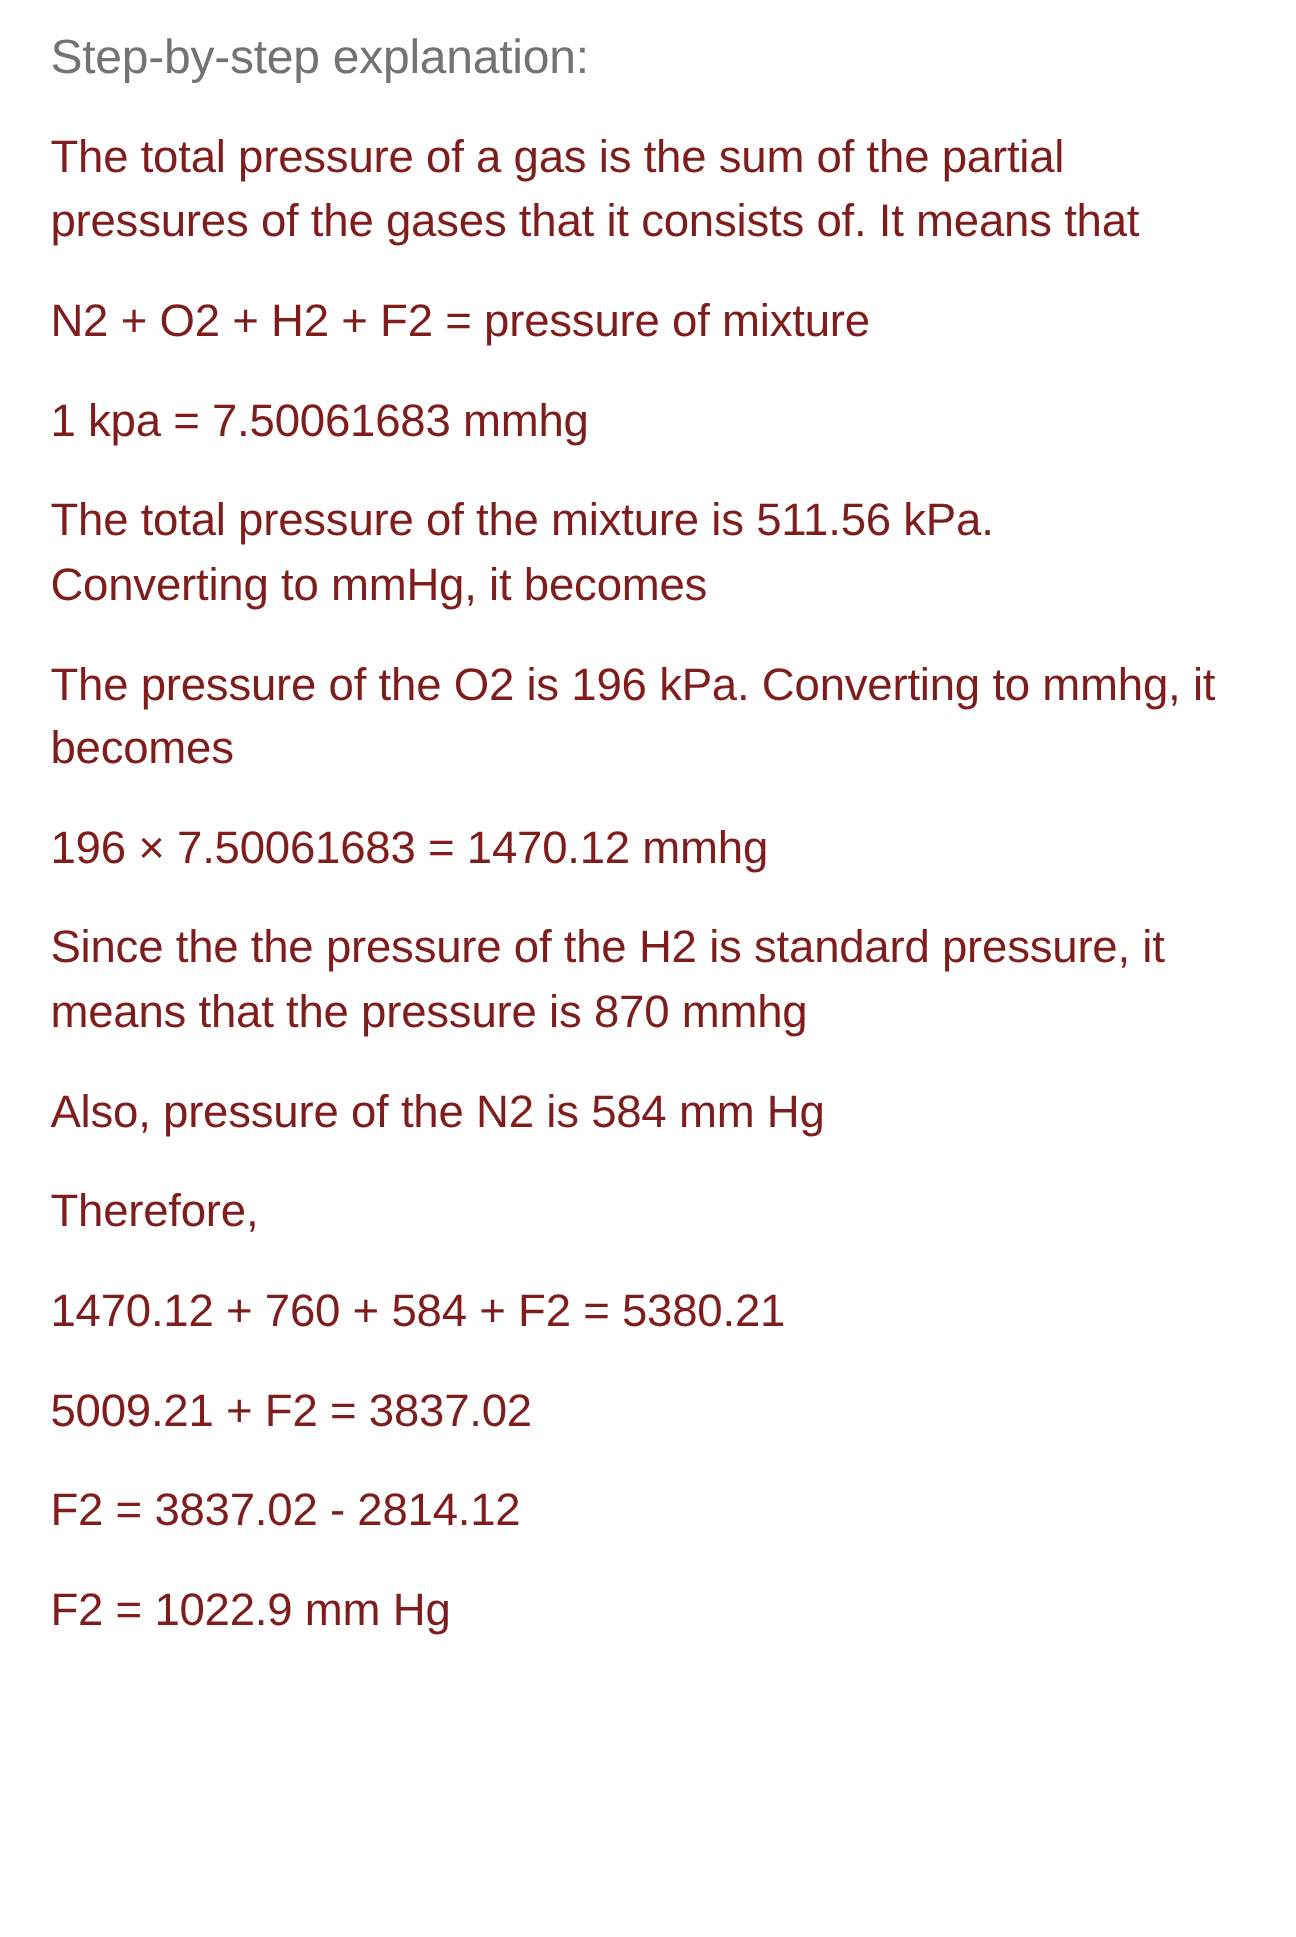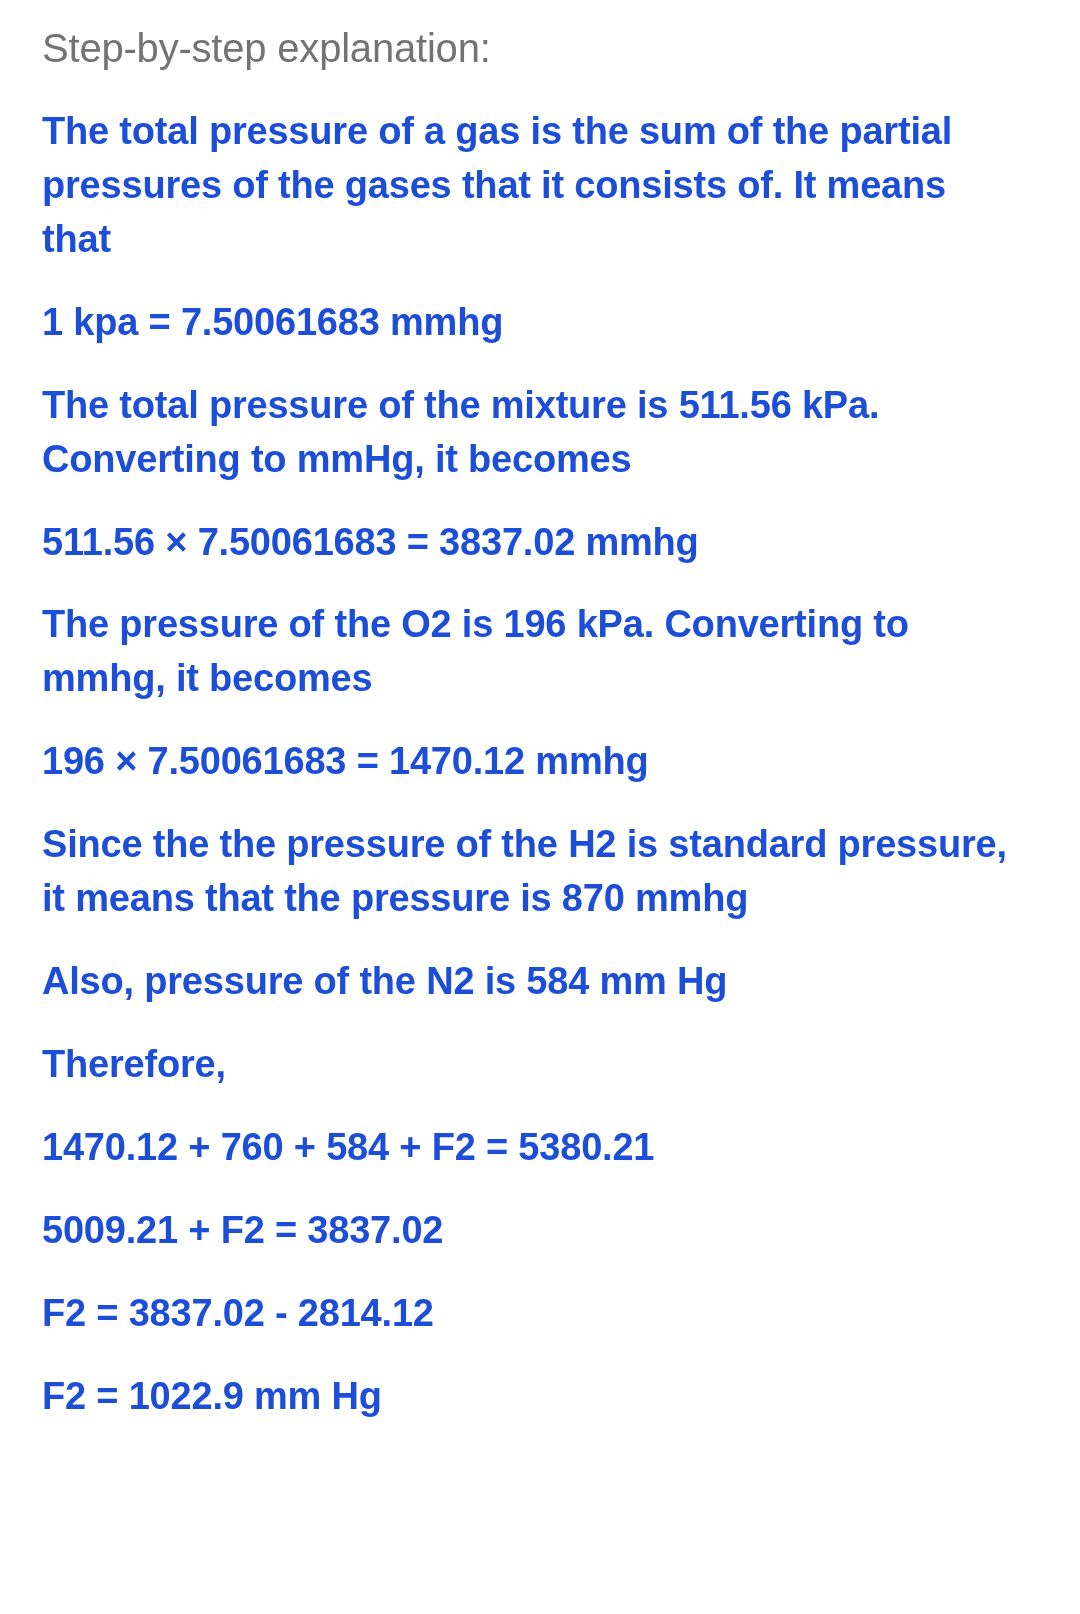--- a/index.html
+++ b/index.html
@@ -25,40 +25,40 @@
     font-size: 40px;
     line-height: 1.32;
     font-weight: 400;
     color: #737373;
     margin: 0 0 30px 0;
     letter-spacing: -0.2px;
   }
   .para {
     font-size: 38px;
     line-height: 1.42;
-    font-weight: 700;
-    color: #1d4ed8;
+    font-weight: 400;
+    color: #7f1d1d;
     margin: 0 0 29px 0;
     letter-spacing: -0.2px;
   }
   .para:last-child {
     margin-bottom: 3px;
   }
 </style>
 </head>
 <body>
 
 <div class="page">
 
   <h1 class="heading">Step-by-step explanation:</h1>
 
   <p class="para">The total pressure of a gas is the sum of the partial pressures of the gases that it consists of. It means that</p>
+  <p class="para">N2 + O2 + H2 + F2 = pressure of mixture</p>
   <p class="para">1 kpa = 7.50061683 mmhg</p>
   <p class="para">The total pressure of the mixture is 511.56 kPa. Converting to mmHg, it becomes</p>
-  <p class="para">511.56 × 7.50061683 = 3837.02 mmhg</p>
   <p class="para">The pressure of the O2 is 196 kPa. Converting to mmhg, it becomes</p>
   <p class="para">196 × 7.50061683 = 1470.12 mmhg</p>
   <p class="para">Since the the pressure of the H2 is standard pressure, it means that the pressure is 870 mmhg</p>
   <p class="para">Also, pressure of the N2 is 584 mm Hg</p>
   <p class="para">Therefore,</p>
   <p class="para">1470.12 + 760 + 584 + F2 = 5380.21</p>
   <p class="para">5009.21 + F2 = 3837.02</p>
   <p class="para">F2 = 3837.02 - 2814.12</p>
   <p class="para">F2 = 1022.9 mm Hg</p>
 

